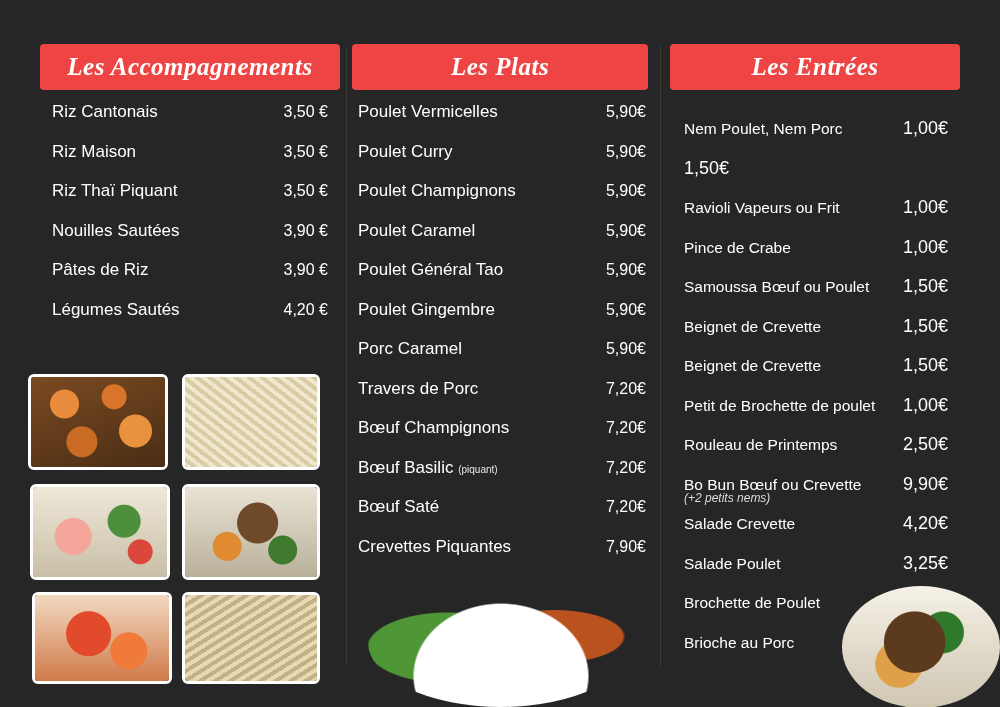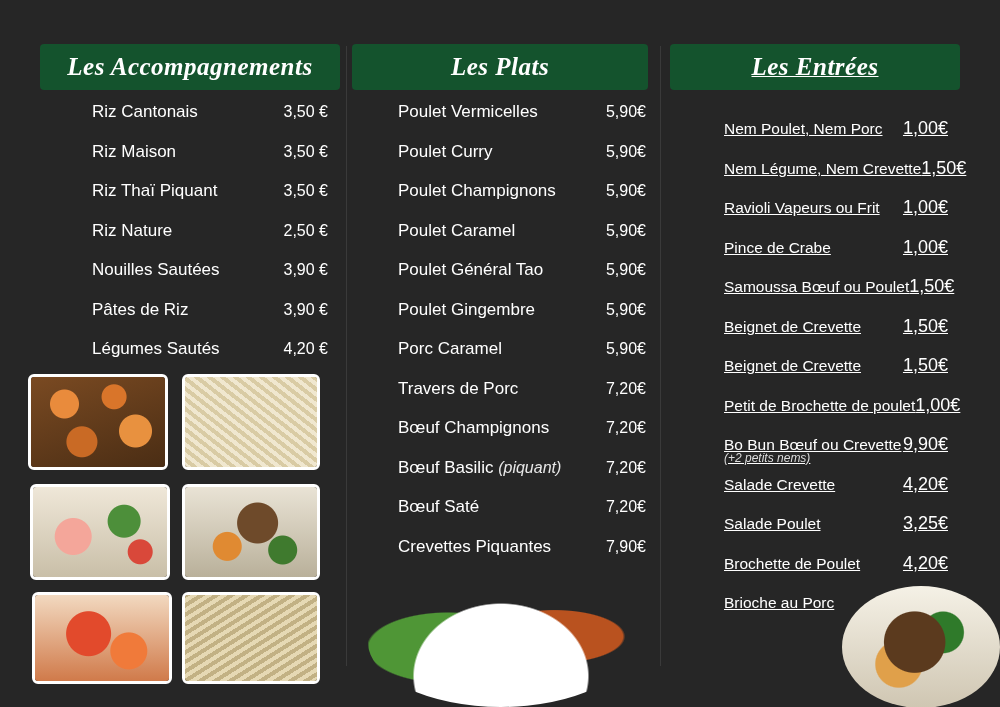--- a/index.html
+++ b/index.html
@@ -22,24 +22,24 @@
     width: 1000px;
     height: 707px;
   }
 
   .column {
     position: absolute;
     top: 44px;
   }
   .col-sides  { left: 40px;  width: 300px; }
   .col-mains  { left: 352px; width: 296px; }
-  .col-starters { left: 670px; width: 290px; text-decoration: underline; }
+  .col-starters { left: 670px; width: 290px; }
 
   .col-header {
-    background: #14532d;
+    background: #ef4444;
     border-radius: 4px;
     text-align: center;
     box-sizing: border-box;
   }
   .col-header span {
     font-family: "Liberation Serif", serif;
     font-style: italic;
     font-weight: bold;
     color: #ffffff;
     letter-spacing: 0.5px;
@@ -56,30 +56,28 @@
 
   .menu-row {
     display: flex;
     align-items: baseline;
     justify-content: space-between;
     box-sizing: border-box;
   }
   .menu-row .name {
     white-space: nowrap;
     font-weight: 400;
-    margin-left: 40px;
   }
   .menu-row .price {
     white-space: nowrap;
     text-align: right;
     font-weight: 400;
   }
   .menu-row .note {
-    font-size: 16px;
-    font-style: italic;
+    font-size: 10px;
     color: #e8e8e8;
   }
   .sub-note {
     display: block;
     font-size: 12px;
     font-style: italic;
     color: #dddddd;
     margin-top: -3px;
   }
 
@@ -217,24 +215,20 @@
       </div>
       <div class="menu-row">
         <span class="name">Riz Maison</span>
         <span class="price">3,50 €</span>
       </div>
       <div class="menu-row">
         <span class="name">Riz Thaï Piquant</span>
         <span class="price">3,50 €</span>
       </div>
       <div class="menu-row">
-        <span class="name">Riz Nature</span>
-        <span class="price">2,50 €</span>
-      </div>
-      <div class="menu-row">
         <span class="name">Nouilles Sautées</span>
         <span class="price">3,90 €</span>
       </div>
       <div class="menu-row">
         <span class="name">Pâtes de Riz</span>
         <span class="price">3,90 €</span>
       </div>
       <div class="menu-row">
         <span class="name">Légumes Sautés</span>
         <span class="price">4,20 €</span>
@@ -308,21 +302,20 @@
     <div class="col-header">
       <span>Les Entrées</span>
     </div>
     <div class="items">
 
       <div class="menu-row">
         <span class="name">Nem Poulet, Nem Porc</span>
         <span class="price">1,00€</span>
       </div>
       <div class="menu-row">
-        <span class="name">Nem Légume, Nem Crevette</span>
         <span class="price">1,50€</span>
       </div>
       <div class="menu-row">
         <span class="name">Ravioli Vapeurs ou Frit</span>
         <span class="price">1,00€</span>
       </div>
       <div class="menu-row">
         <span class="name">Pince de Crabe</span>
         <span class="price">1,00€</span>
       </div>
@@ -334,20 +327,24 @@
         <span class="name">Beignet de Crevette</span>
         <span class="price">1,50€</span>
       </div>
       <div class="menu-row">
         <span class="name">Beignet de Crevette</span>
         <span class="price">1,50€</span>
       </div>
       <div class="menu-row">
         <span class="name">Petit de Brochette de poulet</span>
         <span class="price">1,00€</span>
+      </div>
+      <div class="menu-row">
+        <span class="name">Rouleau de Printemps</span>
+        <span class="price">2,50€</span>
       </div>
       <div class="menu-row">
         <span class="name">
           <span>Bo Bun Bœuf ou Crevette</span>
           <span class="sub-note">(+2 petits nems)</span>
         </span>
         <span class="price">9,90€</span>
       </div>
       <div class="menu-row">
         <span class="name">Salade Crevette</span>

